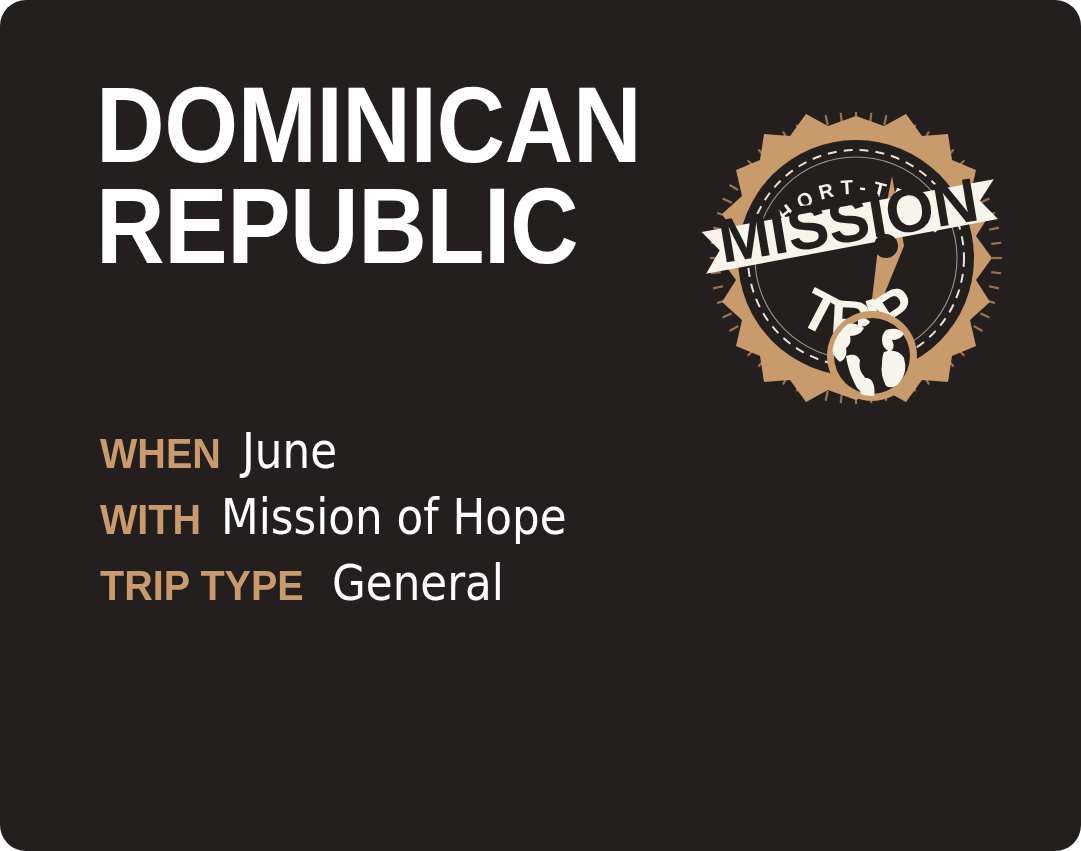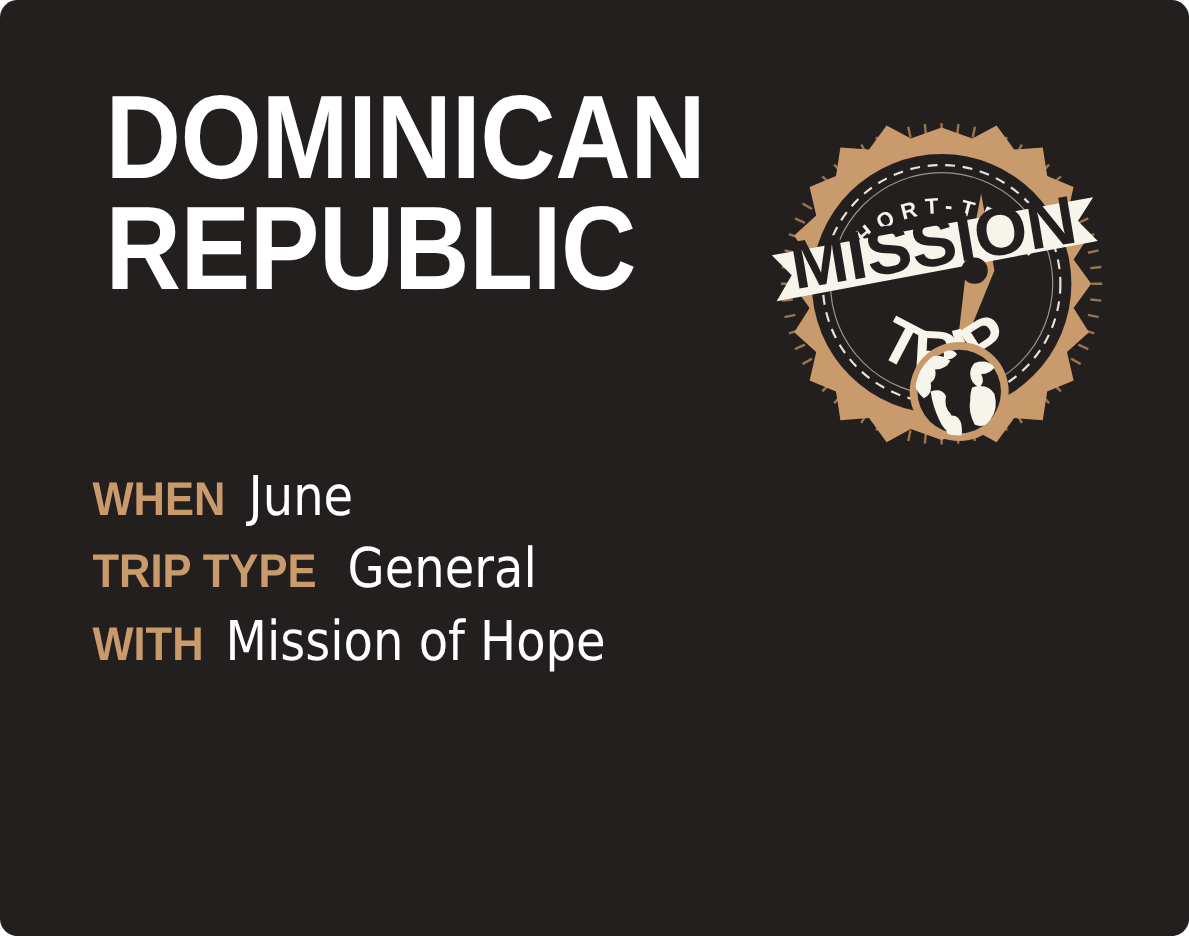--- a/index.html
+++ b/index.html
@@ -11,21 +11,21 @@
   body {
     font-family: "Liberation Sans", sans-serif;
   }
 
   #card {
     position: relative;
     width: 1081px;
     height: 851px;
     box-sizing: border-box;
     background: #231F1F;
-    border-radius: 16px;
+    border-radius: 26px;
     overflow: hidden;
   }
 
   
   #headline {
     position: absolute;
     left: 96px;
     top: 74px;
     width: 700px;
   }
@@ -38,21 +38,21 @@
     line-height: 101px;
     letter-spacing: -0.5px;
     white-space: nowrap;
     transform: scaleX(0.88);
     transform-origin: left center;
   }
 
   
   #info-list {
     position: absolute;
-    left: 84px;
+    left: 100px;
     top: 418px;
     width: 760px;
   }
   .info-row {
     display: block;
     white-space: nowrap;
     line-height: 66px;
     height: 66px;
   }
   .info-label {
@@ -238,24 +238,24 @@
     </svg>
   </div>
 
   <div id="info-list">
 
     <div class="info-row">
       <span class="info-label">WHEN</span><span class="info-value">June</span>
     </div>
 
     <div class="info-row">
+      <span class="info-label">WITH</span><span class="info-value">Mission of Hope</span>
+    </div>
+
+    <div class="info-row">
       <span class="info-label">TRIP TYPE</span><span class="info-value">General</span>
     </div>
 
-    <div class="info-row">
-      <span class="info-label">WITH</span><span class="info-value">Mission of Hope</span>
-    </div>
-
 
 
   </div>
 
 </div>
 
 </body></html>

